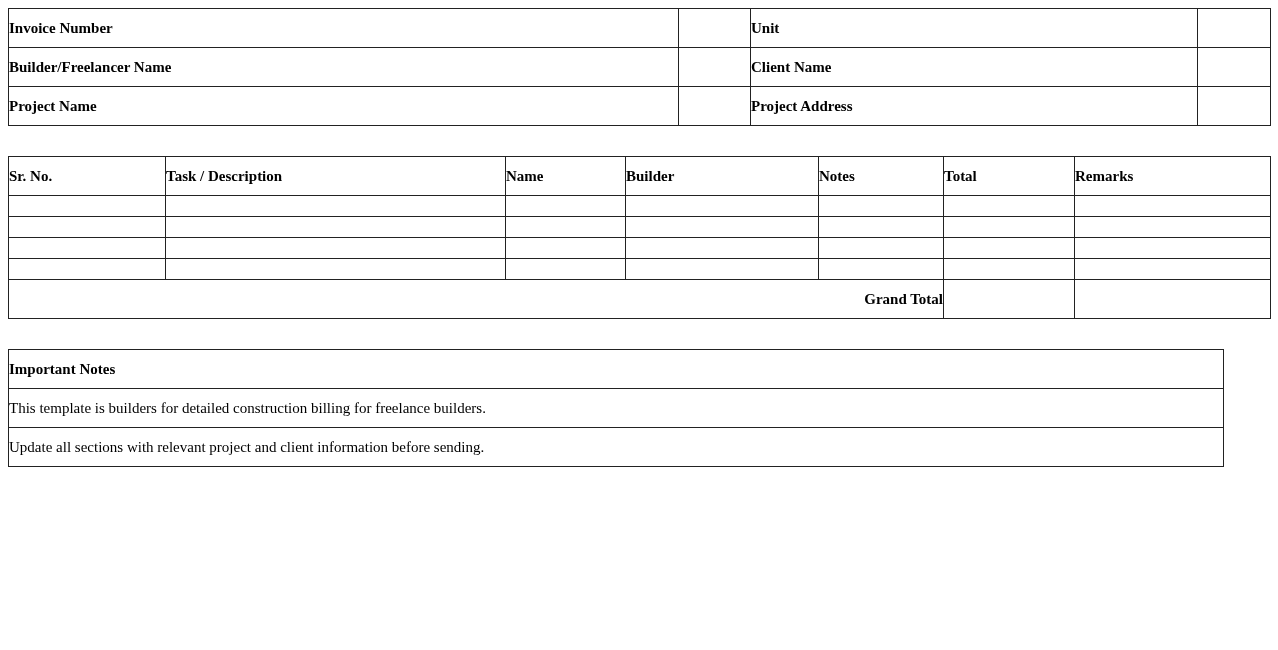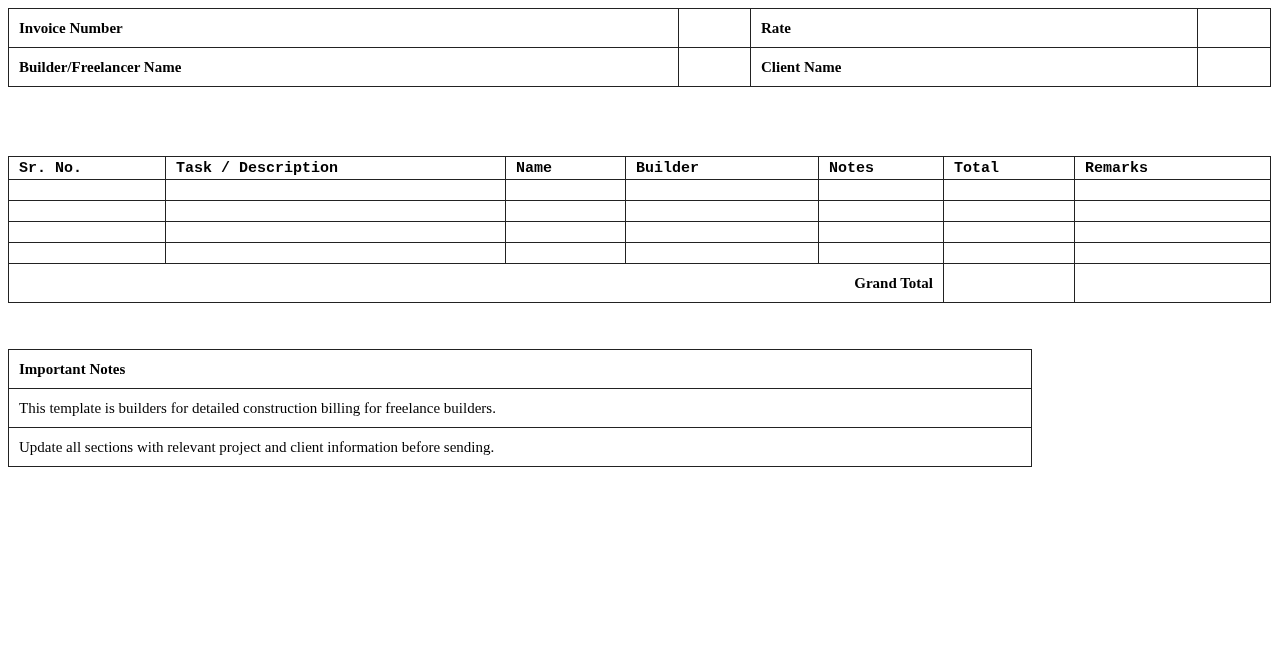--- a/index.html
+++ b/index.html
@@ -1,50 +1,56 @@
 <!DOCTYPE html>
 <html><head>
 <meta charset="utf-8">
 <style>
   html, body { margin:0; padding:0; background:#fff; }
   body { width:1278px; height:650px; position:relative; font-family:"Liberation Serif", "DejaVu Serif", serif; font-size:15px; color:#000; }
-  table { position:absolute; left:8px; width:1024px; border-collapse:collapse; table-layout:fixed; }
-  td { border:1px solid #222; padding:0 10px; vertical-align:middle; box-sizing:border-box; overflow:hidden; white-space:nowrap; }
+  table { position:absolute; left:8px; width:1216px; border-collapse:collapse; table-layout:fixed; }
+  td { border:1px solid #222; padding:0 0; vertical-align:middle; box-sizing:border-box; overflow:hidden; white-space:nowrap; }
   .b { font-weight:bold; }
   #t1 { top:8px; }
   #t1 td { height:39px; }
   #t2 { top:156px; }
-  #t2 tr.hdr td { height:23px; font-weight:bold;font-family:Liberation Mono, monospace; }
+  #t2 tr.hdr td { height:39px; font-weight:bold; }
   #t2 tr.row td { height:21px; }
   #t2 tr.gt td { height:39px; }
   .right { text-align:right; }
   #t3 { top:349px; }
   #t3 td { height:39px; }
 </style>
 </head>
 <body>
 
 <table id="t1">
   <colgroup>
       <col style="width:670px">
       <col style="width:72px">
       <col style="width:447px">
       <col style="width:73px">
     </colgroup>
   <tbody>
       <tr>
     <td class="b">Invoice Number</td>
     <td></td>
-    <td class="b">Rate</td>
+    <td class="b">Unit</td>
     <td></td>
   </tr>
   <tr>
     <td class="b">Builder/Freelancer Name</td>
     <td></td>
     <td class="b">Client Name</td>
+    <td></td>
+  </tr>
+  <tr>
+    <td class="b">Project Name</td>
+    <td></td>
+    <td class="b">Project Address</td>
     <td></td>
   </tr>
 </tbody>
   </table>
 
 <table id="t2">
   <colgroup>
       <col style="width:157px">
       <col style="width:340px">
       <col style="width:120px">

